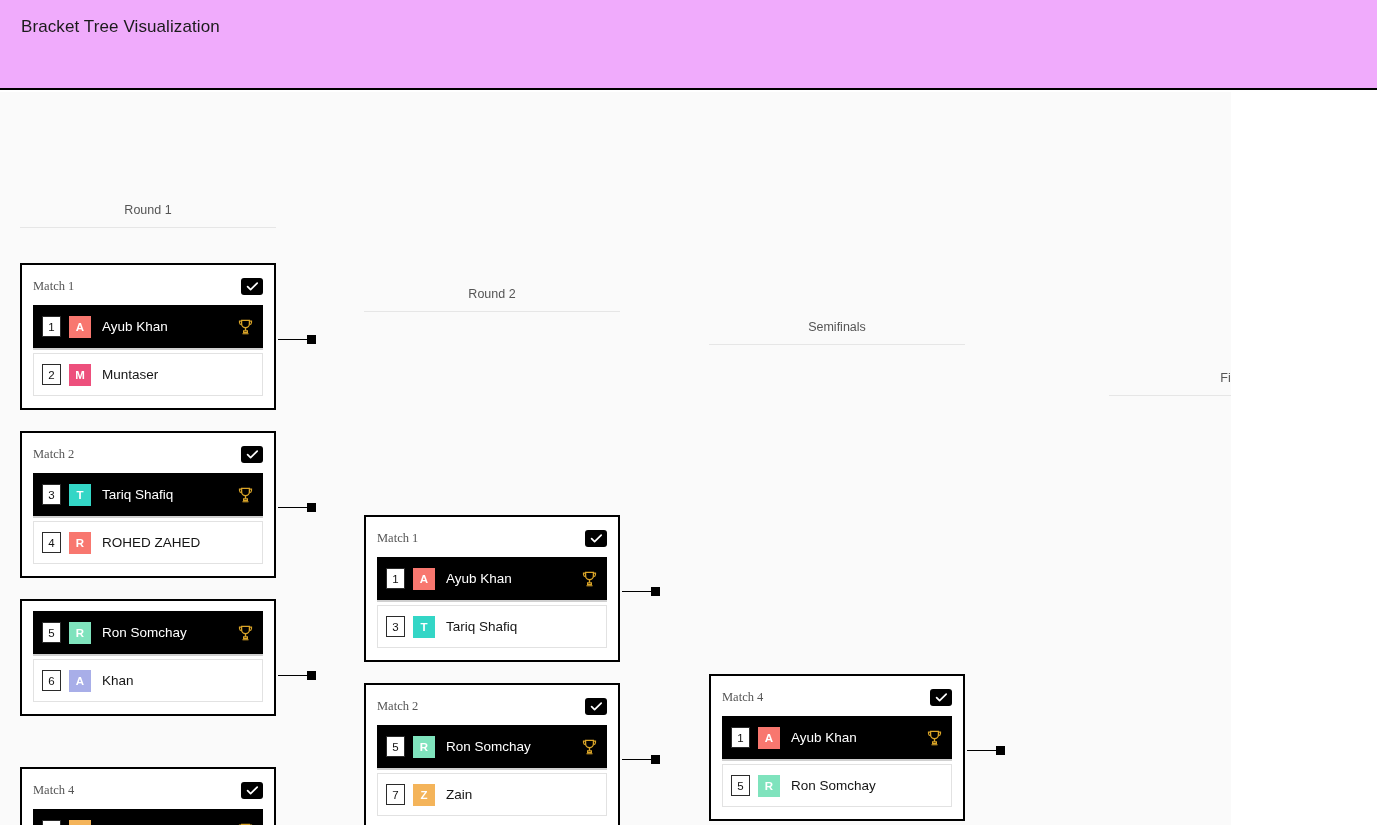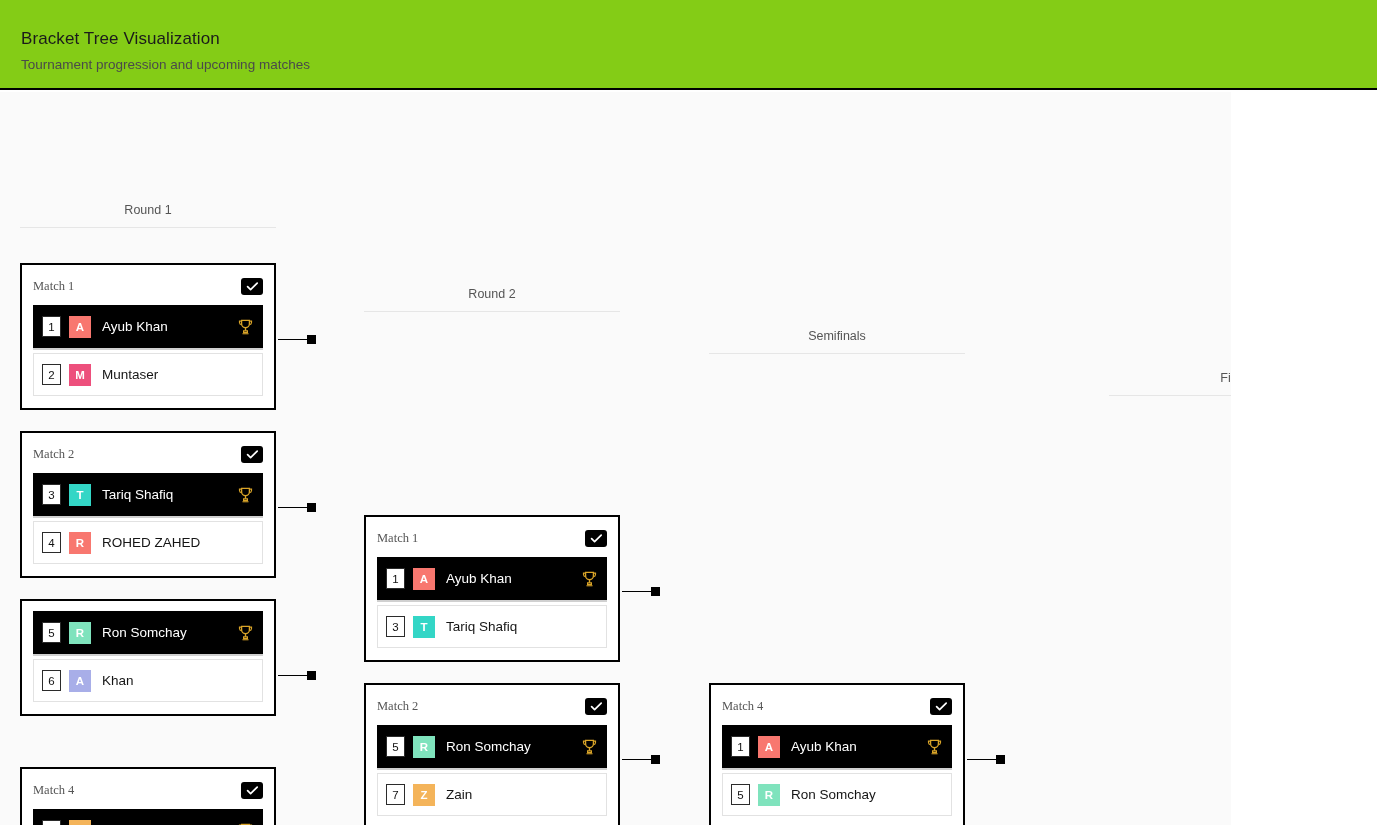--- a/index.html
+++ b/index.html
@@ -9,23 +9,23 @@
     background: #ffffff;
     font-family: "Liberation Sans", sans-serif;
     overflow: hidden;
   }
   #app { position: relative; width: 1377px; height: 825px; overflow: hidden; }
 
   
   .page-header {
     position: absolute; left: 0; top: 0;
     width: 1377px; height: 90px;
-    background: #84cc16;
+    background: #f0abfc;
     border-bottom: 2px solid #000000;
-    padding: 28px 0 0 21px;
+    padding: 16px 0 0 21px;
   }
   .page-title {
     font-size: 17px; font-weight: 400; color: #1b1b1b;
     letter-spacing: .1px; line-height: 22px;
   }
   .page-subtitle {
     font-size: 13.5px; font-weight: 400; color: #4a4a4a;
     line-height: 18px; margin-top: 6px;
   }
 
@@ -103,21 +103,20 @@
   .connector-line { width: 29px; height: 1.5px; background: #000000; }
   .connector-node { width: 9px; height: 9px; background: #000000; }
 </style>
 </head>
 <body>
 
 <div id="app">
 
   <div class="page-header">
     <div class="page-title">Bracket Tree Visualization</div>
-    <div class="page-subtitle">Tournament progression and upcoming matches</div>
   </div>
 
   <div class="bracket-canvas" id="bracket-canvas">
       <div class="round-column" style="left: 20px; top: 110px; height: 623px;">
         <div class="round-header">
           <span class="round-title">Round 1</span>
           <div class="round-divider"></div>
         </div>
         <div class="match-card" style="top: 61px;">
           <div class="match-card-head">
@@ -294,21 +293,21 @@
             <div class="seed-badge">7</div>
             <div class="avatar-badge" style="background: rgb(244, 180, 90);">Z</div>
             <div class="player-name">Zain</div>
           </div>
         </div>
         <div class="connector" style="left: 258px; top: 469px;">
           <div class="connector-line"></div>
           <div class="connector-node"></div>
         </div>
       </div>
-      <div class="round-column" style="left: 709px; top: 236px; height: 497px;">
+      <div class="round-column" style="left: 709px; top: 227px; height: 497px;">
         <div class="round-header">
           <span class="round-title">Semifinals</span>
           <div class="round-divider"></div>
         </div>
         <div class="match-card" style="top: 355px;">
           <div class="match-card-head">
             <span class="match-label">Match 4</span>
             <div class="check-badge">
               <svg width="13" height="11" viewBox="0 0 13 11" aria-hidden="true">
                 <path d="M1.6 5.6 L4.6 8.6 L11.2 2.1" fill="none" stroke="#ffffff" stroke-width="1.7" stroke-linecap="round" stroke-linejoin="round"></path>

